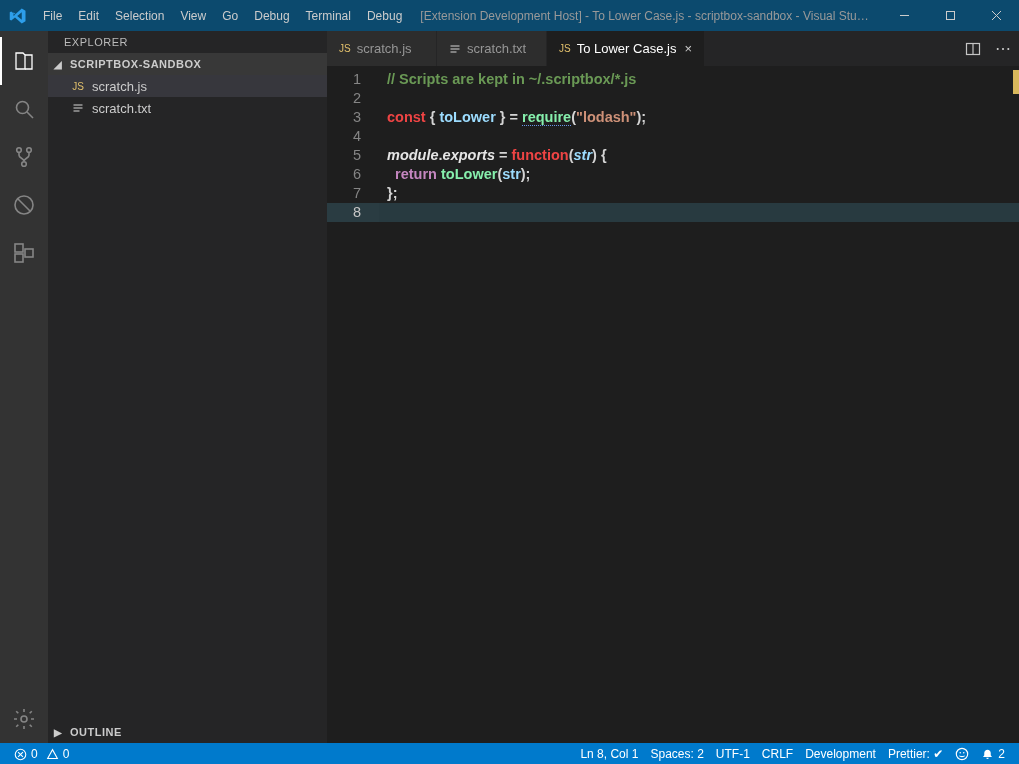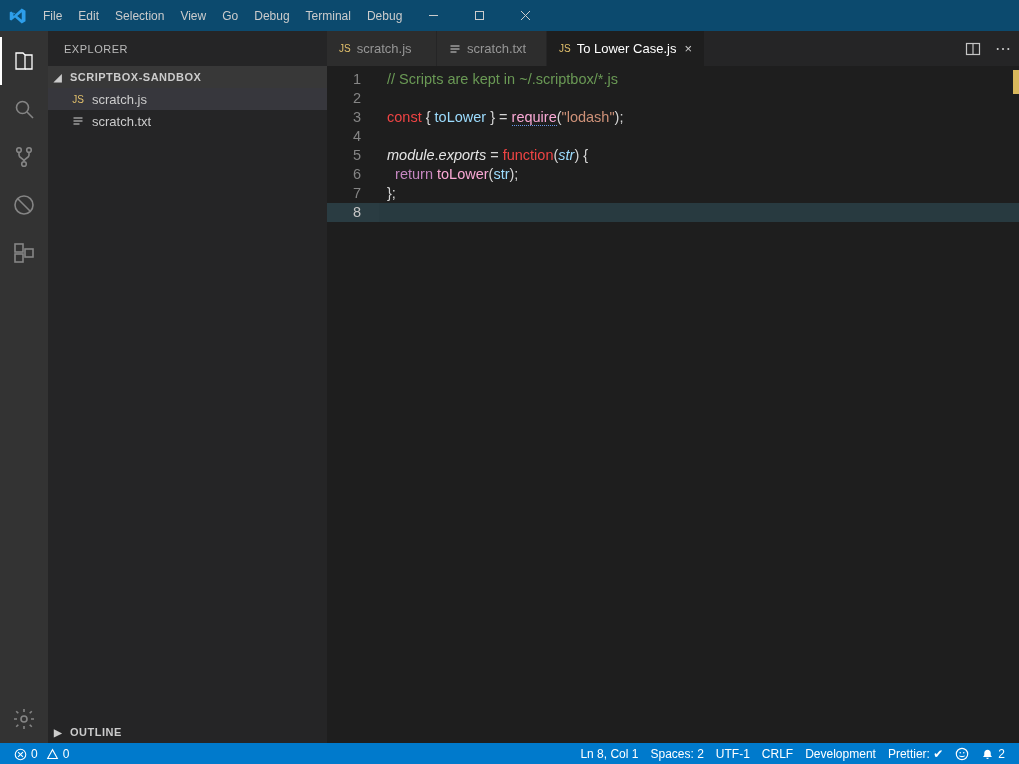--- a/index.html
+++ b/index.html
@@ -18,21 +18,21 @@
 
 
 .activitybar { width:48px; background:#333333; display:flex; flex-direction:column; align-items:center; padding-top:6px; }
 .activitybar .act-item { width:48px; height:48px; display:flex; align-items:center; justify-content:center; color:#858585; cursor:pointer; position:relative; }
 .activitybar .act-item.active { color:#ffffff; }
 .activitybar .act-item.active::before { content:""; position:absolute; left:0; top:0; bottom:0; width:2px; background:#fff; }
 .activitybar .spacer { flex:1; }
 
 
 .sidebar { width:279px; background:#252526; display:flex; flex-direction:column; color:#ccc; }
-.sidebar-title { height:35px; display:flex; align-items:center; padding:0 16px; font-size:11px; letter-spacing:0.5px; color:#bbbbbb; }
+.sidebar-title { height:22px; display:flex; align-items:center; padding:0 16px; font-size:11px; letter-spacing:0.5px; color:#bbbbbb; }
 .section-header { height:22px; display:flex; align-items:center; padding:0 6px; font-size:11px; font-weight:bold; letter-spacing:0.5px; background:#252526; cursor:pointer; }
 .section-header.dark { background:#383838;}
 .section-header .twisty { width:12px; display:inline-block; font-size:10px; margin-right:4px; }
 .file-item { height:22px; display:flex; align-items:center; padding-left:22px; font-size:13px; cursor:pointer; }
 .file-item.active { background:#37373d; }
 .file-item .icon { width:16px; margin-right:6px; display:inline-flex; align-items:center; justify-content:center; font-size:10px; }
 .js-icon { color:#e2c06c; font-weight:normal; font-size:10px; }
 .txt-icon { color:#c5c5c5; }
 .sidebar .grow { flex:1; }
 
@@ -44,33 +44,33 @@
 .tab .icon { margin-right:6px; display:inline-flex; }
 .tab .close { margin-left:8px; font-size:13px; color:#ccc; }
 .tab-actions { margin-left:auto; display:flex; align-items:center; padding:0 8px; gap:14px; color:#c5c5c5; }
 
 
 .editor-body { flex:1; display:flex; font-family: Consolas, "Courier New", monospace; font-size:14.5px; position:relative; overflow:hidden;}
 .gutter { width:52px; text-align:right; color:#858585; user-select:none; padding-top:4px;}
 .gutter .ln { height:19px; line-height:19px; padding-right:18px;}
 .gutter .ln.current { color:#c6c6c6; }
 .code { flex:1; padding-top:4px; position:relative; white-space:pre; }
-.code .row { height:19px; line-height:19px; padding-left:8px;}
+.code .row { height:19px; line-height:19px; padding-left:8px;font-weight:bold;}
 .code .row.current-line { background:#283a40; }
 .current-line-bg { position:absolute; left:0; right:0; height:19px; background:#2a3c42; }
 
 
 .minimap-marker { position:absolute; right:0; width:6px; height:24px; background:#d9b85c; top:4px;}
 
 
 .c-comment { color:#6a9955; }
 .c-keyword { color:#ef4444; }
 .c-keyword-it { color:#e5e5e5; font-style:italic; }
 .c-var { color:#9cdcfe; }
-.c-func { color:#f9a8d4; }
+.c-func { color:#86efac; }
 .c-string { color:#ce9178; }
 .c-punc { color:#d4d4d4; }
 .c-control { color:#c586c0; }
 .underline-err { border-bottom:1px dotted #6796e6; }
 
 
 .statusbar { height:22px; background:#007acc; color:#ffffff; display:flex; align-items:center; font-size:12px; padding:0 8px; }
 .statusbar .sb-item { padding:0 6px; display:flex; align-items:center; height:22px; cursor:pointer; gap:4px;}
 .statusbar .sb-right { margin-left:auto; display:flex;align-items:center; }
 
@@ -88,20 +88,21 @@
   <div id="menu-container" style="display:flex;">
       <div class="menu-item">File</div>
       <div class="menu-item">Edit</div>
       <div class="menu-item">Selection</div>
       <div class="menu-item">View</div>
       <div class="menu-item">Go</div>
       <div class="menu-item">Debug</div>
       <div class="menu-item">Terminal</div>
       <div class="menu-item">Debug</div>
     </div>
+  <div class="title-text">[Extension Development Host] - To Lower Case.js - scriptbox-sandbox - Visual Studi...</div>
   <div class="win-controls">
     <div class="win-btn">
         <svg width="11" height="11">
           <line x1="1" y1="5.5" x2="10" y2="5.5" stroke="#ccc" stroke-width="1"></line>
         </svg>
       </div>
     <div class="win-btn">
         <svg width="11" height="11">
           <rect x="1.5" y="1.5" width="8" height="8" fill="none" stroke="#ccc" stroke-width="1"></rect>
         </svg>

